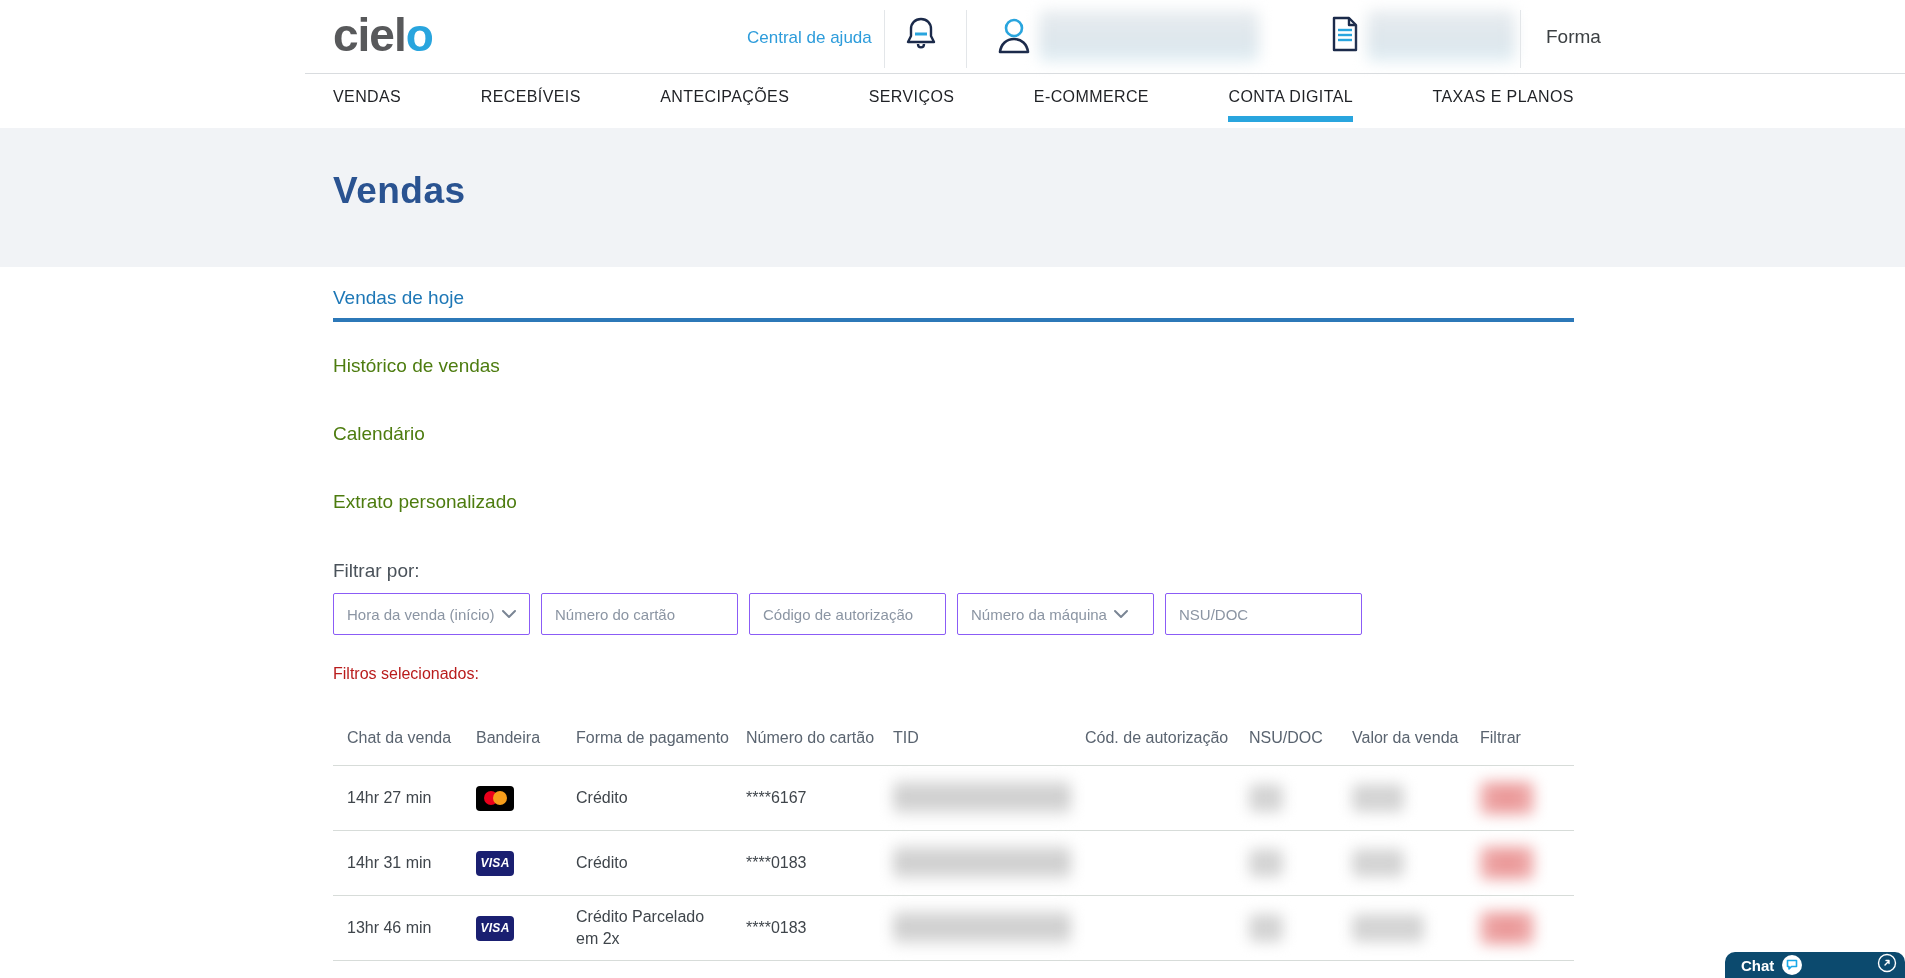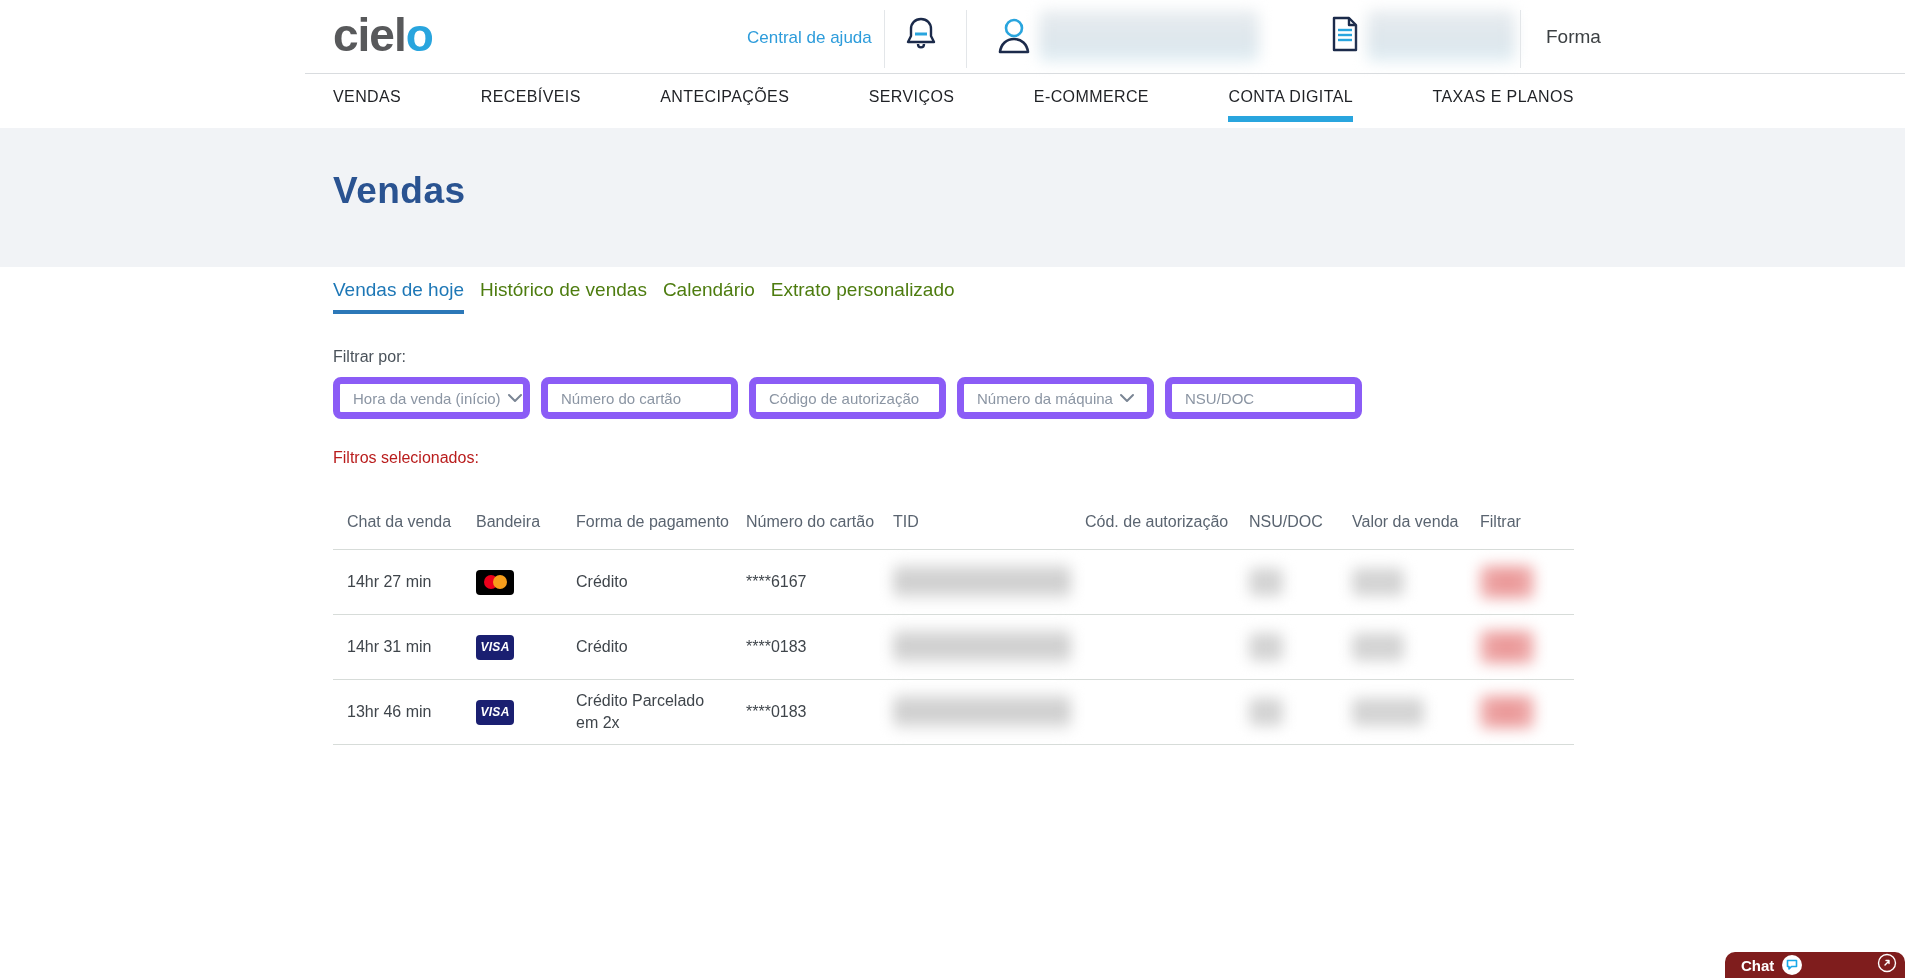--- a/index.html
+++ b/index.html
@@ -25,28 +25,28 @@
     cursor:pointer; font-weight:500; border-bottom:6px solid transparent; }
   .nav-item.active { border-bottom-color:#29a5de; }
 
   
   .hero { height:139px; background:#f1f3f6; }
   .hero-title { padding:42px 0 0 333px; font-size:37px; font-weight:bold; color:#2a5391;
     letter-spacing:0.5px; }
 
   
   .main { padding-left:333px; width:1574px; }
-  .tabs { margin-top:12px; display:flex; gap:16px; }
+  .tabs { margin-top:20px; display:flex; gap:33px;flex-direction:column; }
   .tab { font-size:19px; color:#4d7c0f; padding-bottom:9px; cursor:pointer;
     border-bottom:4px solid transparent; }
   .tab.active { color:#1d77b6; border-bottom-color:#2c78b8; }
 
-  .filter-label { margin-top:34px; font-size:16px; color:#4a525a; }
+  .filter-label { margin-top:34px; font-size:19px; color:#4a525a; }
   .filters { margin-top:11px; display:flex; gap:11px; }
-  .fbox { width:197px; height:42px; border:7px solid #8b5cf6; border-radius:8px;
+  .fbox { width:197px; height:42px; border:1px solid #8b5cf6; border-radius:2px;
     display:flex; align-items:center; justify-content:flex-start; padding:0 13px;
     background:#fff; cursor:pointer; }
   .fbox .ph { font-size:15px; color:#8b95a3; white-space:nowrap; }
   .fbox input { border:none; outline:none; width:100%; font-size:15px;
     font-family:"Liberation Sans", sans-serif; color:#3f454b; background:transparent; }
   .fbox input::placeholder { color:#8b95a3; }
   .chev { flex:0 0 auto; margin-left:6px; }
 
   .selected-label { margin-top:30px; font-size:16px; color:#b91c1c; }
 
@@ -69,21 +69,21 @@
     font-size:12px; font-weight:bold; font-style:italic; letter-spacing:0.3px; }
 
   .cell-blur { border-radius:5px; filter:blur(7px); }
   .blob-tid { width:178px; height:36px; background:linear-gradient(180deg,#e2e2e2,#c9c9c9 55%,#efefef); }
   .blob-nsu { width:34px; height:28px; background:#d4d4d4; }
   .blob-valor { width:52px; height:28px; background:#d4d4d4; }
   .blob-valor.wide { width:72px; }
   .blob-status { width:54px; height:34px; background:radial-gradient(#e88f8f,#f3bcbc); }
 
   
-  .chat { position:absolute; right:0; bottom:0; width:180px; height:26px; background:#7f1d1d;
+  .chat { position:absolute; right:0; bottom:0; width:180px; height:26px; background:#0c4a6e;
     border-radius:10px 10px 0 0; display:flex; align-items:center; padding:0 8px 0 16px;
     cursor:pointer; }
   .chat-label { color:#fff; font-weight:bold; font-size:15px; }
   .chat-bubble { width:20px; height:20px; border-radius:50%; background:#fff; margin-left:8px;
     display:flex; align-items:center; justify-content:center; }
   .chat-expand { margin-left:auto; }
 </style>
 </head>
 <body>
 

